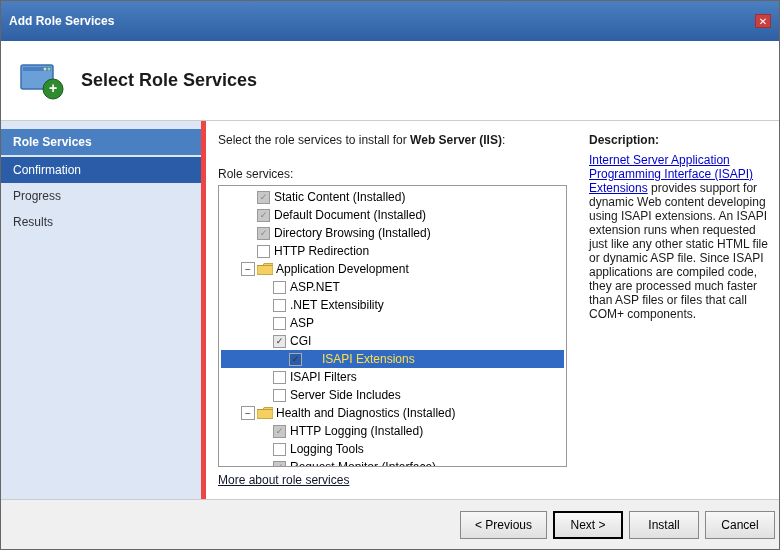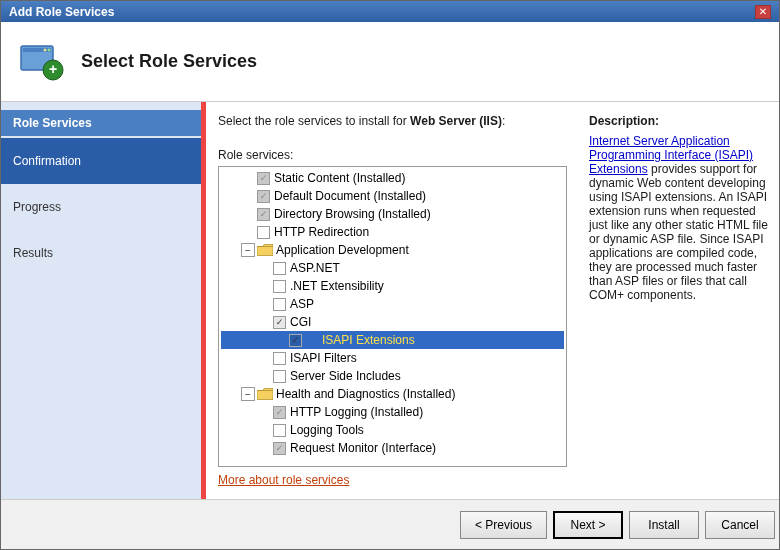--- a/index.html
+++ b/index.html
@@ -22,21 +22,21 @@
     }
 
     
     .title-bar {
       background: linear-gradient(to bottom, #4a7fc1, #2e5fa3);
       color: white;
       padding: 4px 8px;
       display: flex;
       align-items: center;
       justify-content: space-between;
-      height: 21px;
+      height: 40px;
       flex-shrink: 0;
     }
     .title-bar-text {
       font-size: 12px;
       font-weight: bold;
     }
     .title-bar-close {
       width: 16px;
       height: 14px;
       background: #c94040;
@@ -81,21 +81,21 @@
 
     
     .sidebar {
       width: 205px;
       background: #dce6f5;
       border-right: 5px solid #ef4444;
       flex-shrink: 0;
       padding-top: 8px;
     }
     .sidebar-item {
-      padding: 16px 12px;
+      padding: 6px 12px;
       font-size: 12px;
       cursor: pointer;
       color: #333;
     }
     .sidebar-item.active {
       background: #2a5ca8;
       color: white;
     }
     .sidebar-item.header-item {
       font-weight: bold;
@@ -186,21 +186,21 @@
       align-items: center;
       justify-content: center;
       font-size: 9px;
     }
     .checkbox.checked { background: #e8e8e8; }
     .checkbox.checked::after { content: "✓"; color: #333; }
     .checkbox.grayed { background: #c8c8c8; }
     .checkbox.grayed::after { content: "✓"; color: #888; }
 
     .more-link {
-      color: #c2410c;
+      color: #0f172a;
       text-decoration: underline;
       cursor: pointer;
       font-size: 12px;
       margin-top: 6px;
     }
 
     
     .right-panel {
       width: 200px;
       padding: 12px 10px;

